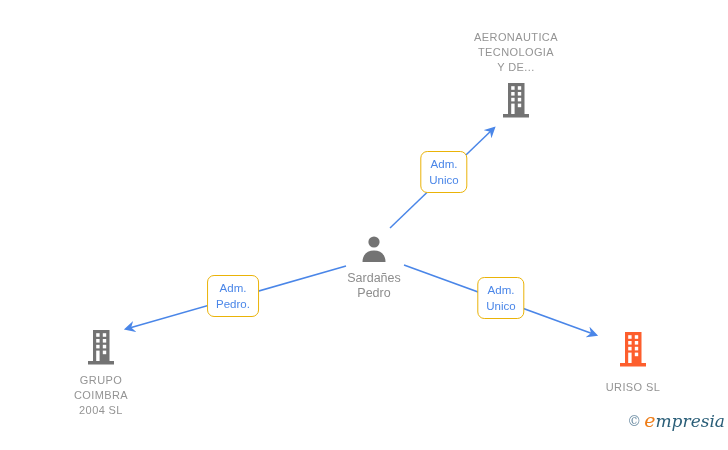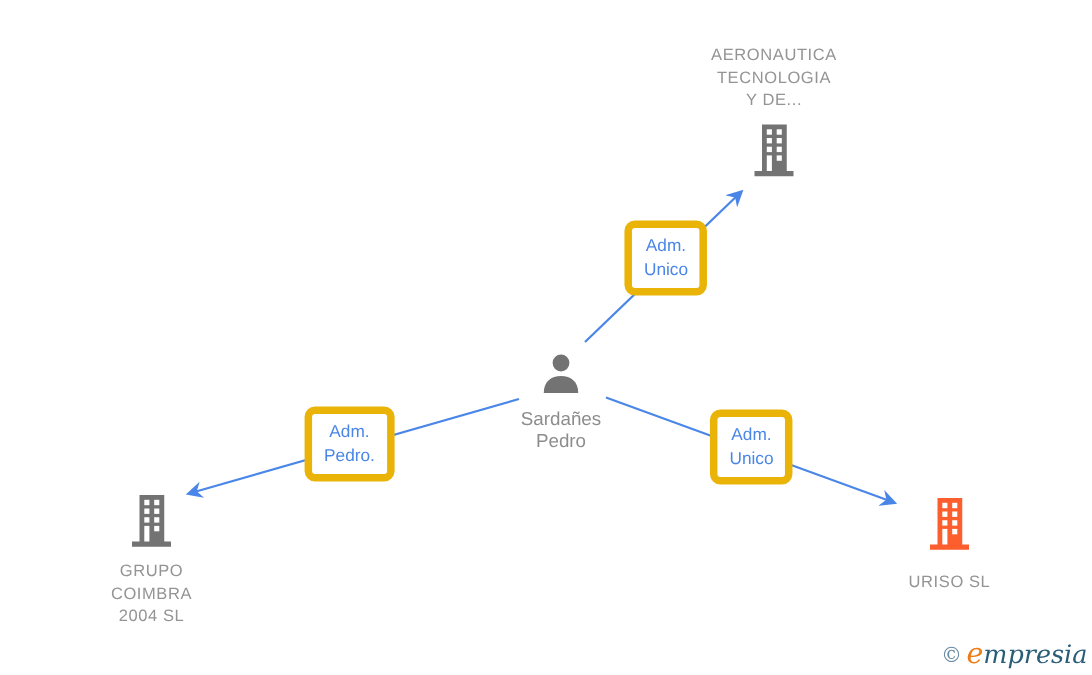--- a/index.html
+++ b/index.html
@@ -37,32 +37,32 @@
     font-size: 12.5px;
     line-height: 15px;
     color: #8d8d8d;
   }
   .icon-gray { color: #737373; }
   .icon-orange { color: #fd5e2d; }
   .edge-label {
     position: absolute;
     transform: translate(-50%, -50%);
     background: #ffffff;
-    border: 5px solid #eab308;
+    border: 1px solid #eab308;
     border-radius: 7px;
     padding: 4px 8px;
     font-size: 11.5px;
     line-height: 16px;
     color: #4a86e8;
     text-align: center;
     white-space: nowrap;
   }
   .watermark {
     position: absolute;
-    right: 3px; bottom: 3px;
+    right: 3px; bottom: 19px;
     font-family: "DejaVu Serif", serif;
     font-style: italic;
     font-size: 17px;
     line-height: 20px;
     cursor: pointer;
     user-select: none;
   }
   .watermark .copy { color: #6b8ca3; font-size: 14px; font-style: normal; vertical-align: 1px; margin-right: 3px; }
   .watermark .brand-e { color: #ee7d18; font-size: 19px; }
   .watermark .brand-rest { color: #2a5e78; }

